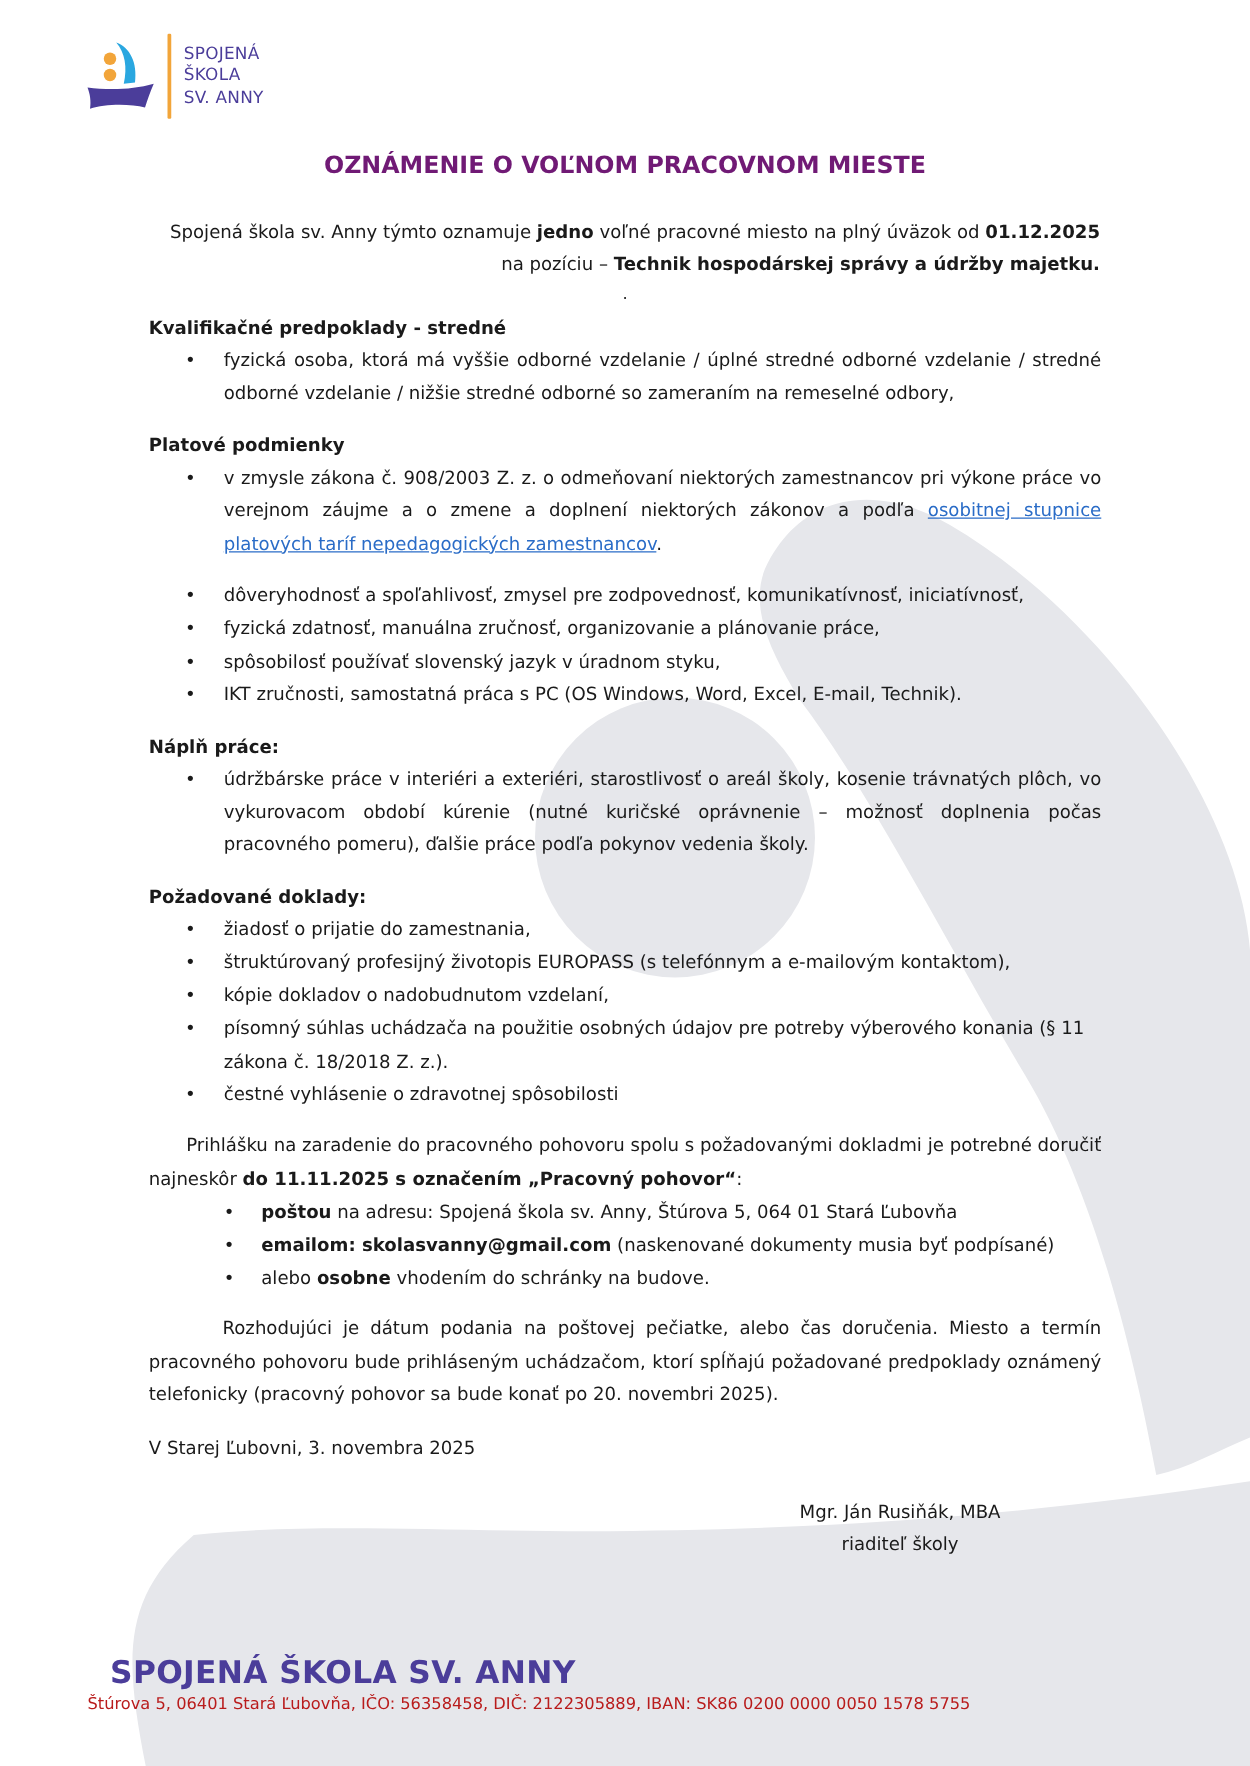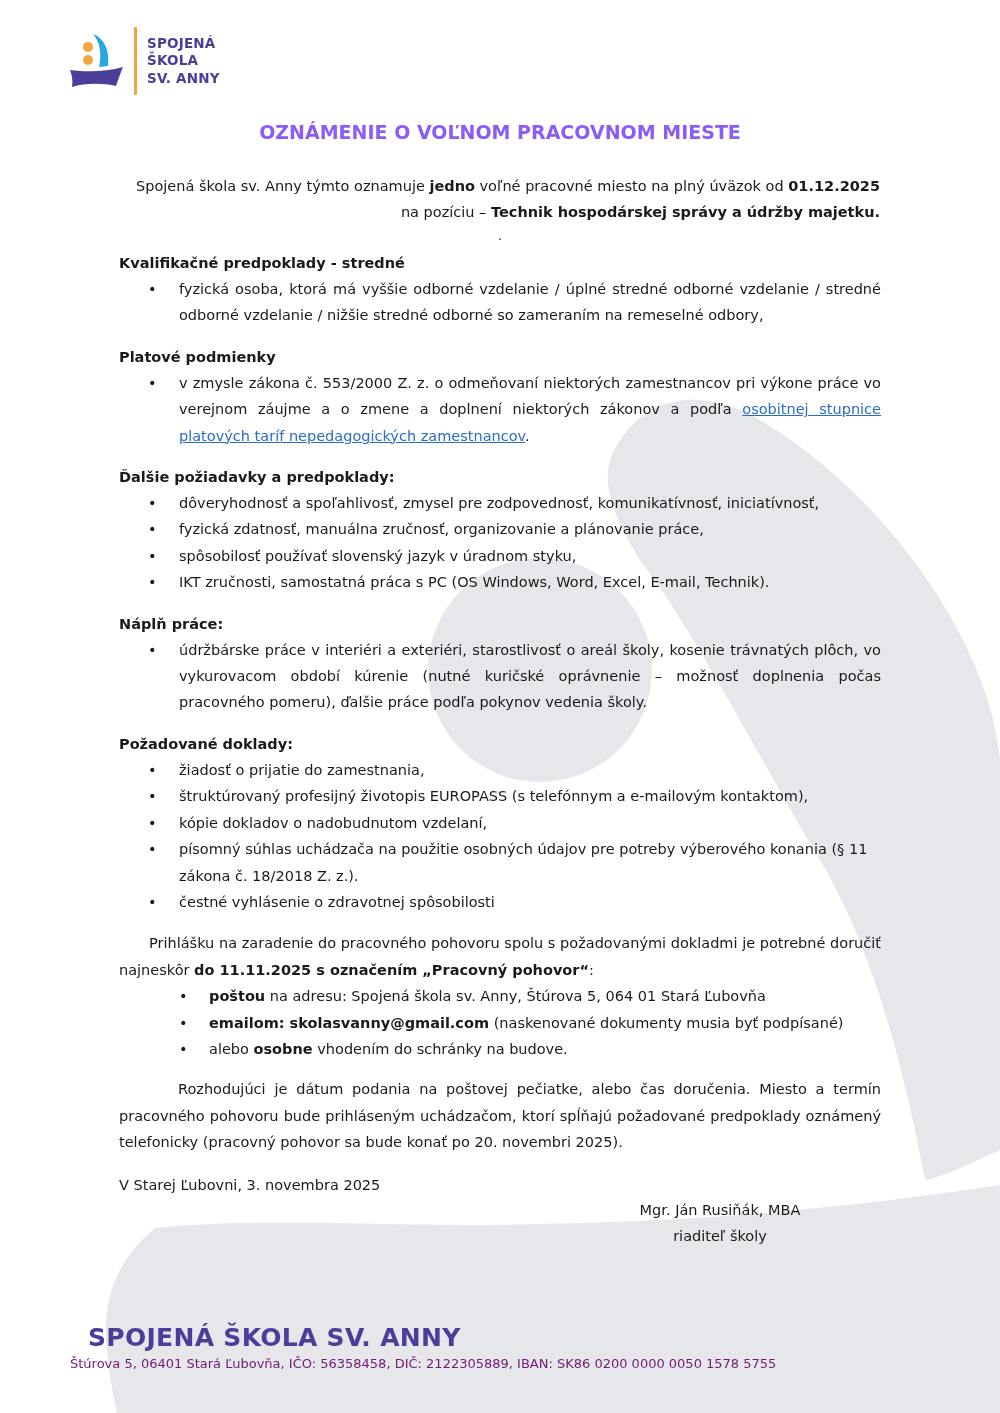--- a/index.html
+++ b/index.html
@@ -4,23 +4,23 @@
 <style>
   html, body { margin:0; padding:0; }
   body { width:1000px; height:1413px; position:relative; overflow:hidden; background:#ffffff;
          font-family:"DejaVu Sans", sans-serif; color:#1a1a1a; }
   .bg { position:absolute; left:0; top:0; width:1000px; height:1413px; z-index:0; }
   .page { position:absolute; left:0; top:0; width:1000px; height:1413px; z-index:1; }
 
   .logo { position:absolute; left:68px; top:26px; height:70px; display:flex; align-items:center; }
   .logo svg { display:block; }
   .logo-divider { width:3px; height:68px; background:#f2a53a; margin:0 10px 0 10px; border-radius:1px; }
-  .logo-text { font-family:"DejaVu Sans", sans-serif; font-weight:bold; color:#4b3d9a; font-size:13.5px; line-height:17.5px; letter-spacing:0.2px; }
+  .logo-text { font-family:"DejaVu Sans", sans-serif; font-weight:normal; color:#4b3d9a; font-size:13.5px; line-height:17.5px; letter-spacing:0.2px; }
 
-  .title { position:absolute; left:0; width:1000px; top:121px; text-align:center; font-weight:bold; font-size:19px; color:#8b5cf6; }
+  .title { position:absolute; left:0; width:1000px; top:121px; text-align:center; font-weight:bold; font-size:19px; color:#701a75; }
 
   .intro { position:absolute; left:120px; width:760px; top:173px; text-align:right; font-size:14.5px; line-height:26px; }
   .dot { position:absolute; left:0; width:1000px; top:228px; text-align:center; font-size:13px; }
 
   .content { position:absolute; left:119px; width:762px; top:250px; font-size:14.5px; line-height:26.4px; }
   .section h3 { margin:0; font-size:14.5px; font-weight:bold; line-height:26px; }
   .section ul { list-style:none; margin:0; padding:0; }
   .section li { position:relative; padding-left:60px; text-align:justify; }
   .section li .bullet { position:absolute; left:29px; top:0; }
   .section { margin-bottom:15px; }
@@ -30,21 +30,21 @@
   .para2 { text-indent:59px; text-align:justify; margin:0; }
   .submit-list { list-style:none; margin:0; padding:0; }
   .submit-list li { position:relative; padding-left:90px; }
   .submit-list li .bullet { position:absolute; left:60px; top:0; }
 
   .place-date { margin-top:16px; }
   .signature { position:absolute; left:540px; width:360px; top:1197px; text-align:center; font-size:14.5px; line-height:26px; }
 
   .footer { position:absolute; left:70px; top:1323px; }
   .footer-name { font-weight:bold; font-size:25px; color:#4b3d9a; letter-spacing:0.3px; line-height:30px;margin-left:18px; }
-  .footer-addr { font-size:13px; color:#701a75; line-height:18px; margin-top:2px; }
+  .footer-addr { font-size:13px; color:#b91c1c; line-height:18px; margin-top:2px; }
 </style>
 </head>
 <body>
 
 <svg class="bg" viewBox="0 0 1000 1413" xmlns="http://www.w3.org/2000/svg">
   <path d="M612,455 C640,395 700,385 760,420 C880,490 990,640 1000,760 L1000,1150 C975,1160 950,1175 925,1180 C910,1100 880,960 820,860 C760,760 700,640 640,560 C615,520 600,485 612,455 Z" fill="#e6e7eb"></path>
   <circle cx="540" cy="670" r="112" fill="#e6e7eb"></circle>
   <path d="M118,1420 C100,1330 95,1280 155,1228 C250,1218 350,1225 470,1225 C650,1224 800,1215 1000,1185 L1000,1413 Z" fill="#e6e7eb"></path>
 </svg>
 
@@ -77,26 +77,25 @@
     <div class="section">
       <h3>Kvalifikačné predpoklady - stredné</h3>
       <ul>
         <li><span class="bullet">•</span><span>fyzická osoba, ktorá má vyššie odborné vzdelanie / úplné stredné odborné vzdelanie / stredné odborné vzdelanie / nižšie stredné odborné so zameraním na remeselné odbory,</span></li>
       </ul>
     </div>
 
     <div class="section">
       <h3>Platové podmienky</h3>
       <ul>
-        <li><span class="bullet">•</span><span>v zmysle zákona č. 553/2000 Z. z. o odmeňovaní niektorých zamestnancov pri výkone práce vo verejnom záujme a o zmene a doplnení niektorých zákonov a podľa </span><a class="link">osobitnej stupnice platových taríf nepedagogických zamestnancov</a><span>.</span></li>
+        <li><span class="bullet">•</span><span>v zmysle zákona č. 908/2003 Z. z. o odmeňovaní niektorých zamestnancov pri výkone práce vo verejnom záujme a o zmene a doplnení niektorých zákonov a podľa </span><a class="link">osobitnej stupnice platových taríf nepedagogických zamestnancov</a><span>.</span></li>
       </ul>
     </div>
 
     <div class="section">
-      <h3>Ďalšie požiadavky a predpoklady:</h3>
       <ul>
         <li><span class="bullet">•</span><span>dôveryhodnosť a spoľahlivosť, zmysel pre zodpovednosť, komunikatívnosť, iniciatívnosť,</span></li>
         <li><span class="bullet">•</span><span>fyzická zdatnosť, manuálna zručnosť, organizovanie a plánovanie práce,</span></li>
         <li><span class="bullet">•</span><span>spôsobilosť používať slovenský jazyk v úradnom styku,</span></li>
         <li><span class="bullet">•</span><span>IKT zručnosti, samostatná práca s PC (OS Windows, Word, Excel, E-mail, Technik).</span></li>
       </ul>
     </div>
 
     <div class="section">
       <h3>Náplň práce:</h3>

